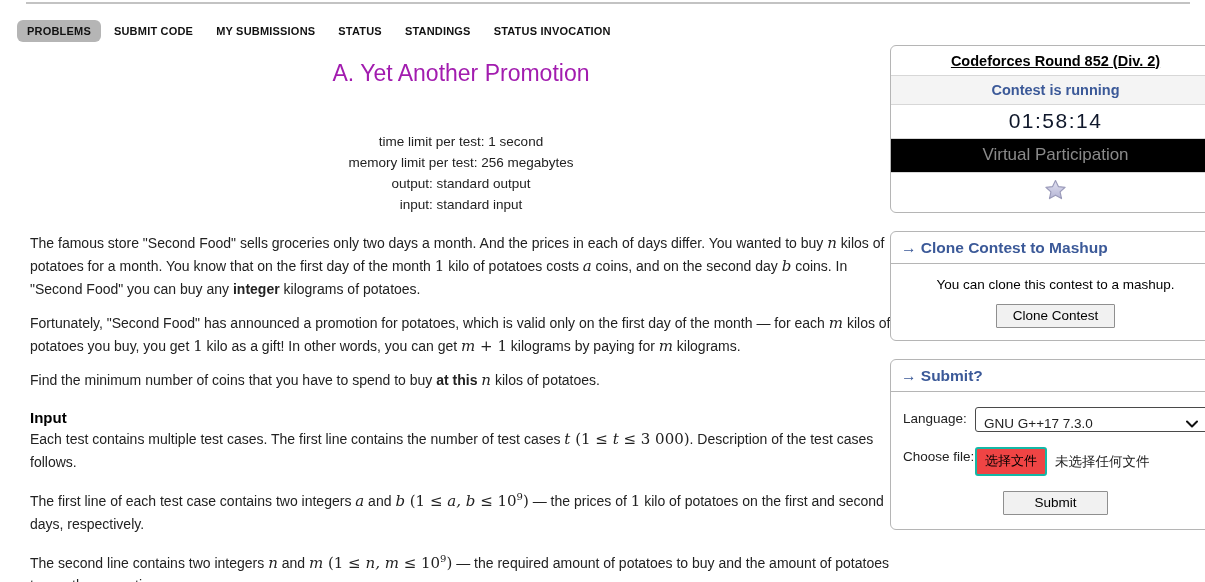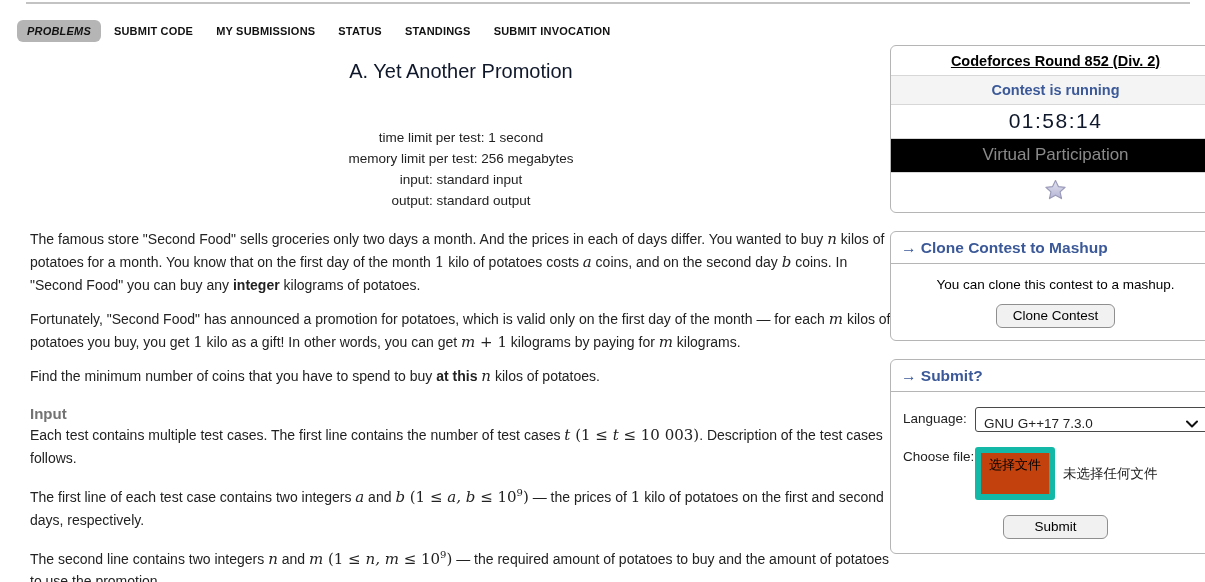--- a/index.html
+++ b/index.html
@@ -10,29 +10,29 @@
   }
   
   .top-line { position: absolute; top: 2px; left: 26px; width: 1164px; height: 2px; background: #c3c3c3; }
 
   
   .nav { position: absolute; top: 20px; left: 17px; display: flex; align-items: center; gap: 3px; }
   .tab {
     font-size: 11px; font-weight: bold; color: #111; letter-spacing: 0.2px;
     padding: 5px 10px; border-radius: 6px; cursor: pointer; white-space: nowrap;
   }
-  .tab.active { background: var(--tab-bg, #b5b5b5); font-style: italic; }
+  .tab.active { background: var(--tab-bg, #b5b5b5); }
 
   
   .content { position: absolute; left: 30px; top: 60px; width: 862px; }
-  .p-title { text-align: center; font-size: 20px; font-weight: 400; color: #0f172a; margin-bottom: 12px; }
+  .p-title { text-align: center; font-size: 23px; font-weight: 400; color: #a21caf; margin-bottom: 12px; }
   .p-limits { text-align: center; font-size: 13.5px; line-height: 21px; color: #222; margin-top: 44px; }
   .blocks { margin-top: 17px; }
   .stmt { font-size: 14px; line-height: 23px; margin: 0 0 11px 0; color: #222; }
-  .section-title { font-size: 15px; font-weight: bold; color: #737373; margin: 17px 0 2px 0; }
+  .section-title { font-size: 15px; font-weight: bold; color: #000000; margin: 17px 0 2px 0; }
   .seg-b { font-weight: bold; }
   .seg-m { font-family: "DejaVu Serif", serif; font-style: italic; font-size: 15px; }
   .seg-mn { font-family: "DejaVu Serif", serif; font-size: 15px; }
   .seg-sup { font-family: "DejaVu Serif", serif; font-size: 10px; }
 
   
   .sidebar { position: absolute; left: 890px; top: 45px; width: 331px; }
   .side-box {
     border: 1px solid #b5b5b5; border-radius: 6px; background: #fff;
     overflow: hidden; margin-bottom: 18px;
@@ -44,68 +44,68 @@
   .c-timer { color: #0f172a; font-size: 21px; letter-spacing: 1.5px; padding: 4px 2px 5px; }
   .c-mode { background: #000000; color: #8a8a8a; font-size: 17px; padding: 6px 4px 7px; }
   .c-star { padding: 5px 0 6px; }
   .box-title {
     padding: 7px 10px 6px; color: var(--accent, #3b5998); font-weight: bold; font-size: 15.5px;
     border-bottom: 1px solid #b5b5b5;
   }
   .clone-body { padding: 13px 8px 12px; text-align: center; font-size: 13.5px; color: #000; }
   .cf-btn {
     display: inline-block; margin-top: 12px; background: #f1f1f1; border: 1px solid #8f8f8f;
-    border-radius: 6px; padding: 3px 16px 4px; font-size: 13.5px; font-family: "Liberation Sans", sans-serif;
+    border-radius: 1px; padding: 3px 16px 4px; font-size: 13.5px; font-family: "Liberation Sans", sans-serif;
     color: #000; cursor: pointer;
   }
   .submit-body { padding: 15px 12px 14px; font-size: 13.5px; }
   .form-row { display: flex; align-items: flex-start; margin-bottom: 13px; }
   .form-label { width: 72px; flex: none; padding-top: 4px; line-height: 16px; }
   .select {
     flex: 1; height: 25px; border: 1px solid #4a4a4a; border-radius: 3px;
     display: flex; align-items: flex-end; justify-content: space-between;
     padding: 0 9px 0 8px; font-size: 13.5px; cursor: pointer; background: #fff;
   }
   .file-widget { display: flex; align-items: center; gap: 8px; padding-top: 2px; }
   .file-btn {
-    background: #c2410c; border: 6px solid #14b8a6; border-radius: 3px;
-    padding: 3px 8px 20px; font-size: 13px; cursor: pointer; white-space: nowrap;
+    background: #ef4444; border: 2px solid #14b8a6; border-radius: 3px;
+    padding: 3px 8px 4px; font-size: 13px; cursor: pointer; white-space: nowrap;
   }
   .file-status { font-size: 13.5px; white-space: nowrap; }
   .submit-btn-row { text-align: center; }
   .submit-btn-row .cf-btn { margin-top: 2px; padding: 3px 30px 4px; }
 </style>
 </head>
 <body style="--accent: #3b5998; --tab-bg: #b5b5b5;">
 
 <div class="top-line"></div>
 
 <div class="nav" id="nav-tabs">
     <div class="tab active">PROBLEMS</div>
     <div class="tab">SUBMIT CODE</div>
     <div class="tab">MY SUBMISSIONS</div>
     <div class="tab">STATUS</div>
     <div class="tab">STANDINGS</div>
-    <div class="tab">SUBMIT INVOCATION</div>
+    <div class="tab">STATUS INVOCATION</div>
   </div>
 
 <div class="content">
   <div class="p-title">A. Yet Another Promotion</div>
   <div class="p-limits">
     <div>time limit per test: 1 second</div>
     <div>memory limit per test: 256 megabytes</div>
+    <div>output: standard output</div>
     <div>input: standard input</div>
-    <div>output: standard output</div>
   </div>
   <div class="blocks" id="stmt-blocks">
       <p class="stmt"><span>The famous store "Second Food" sells groceries only two days a month. And the prices in each of days differ. You wanted to buy </span><span class="seg-m">n</span><span> kilos of potatoes for a month. You know that on the first day of the month </span><span class="seg-mn">1</span><span> kilo of potatoes costs </span><span class="seg-m">a</span><span> coins, and on the second day </span><span class="seg-m">b</span><span> coins. In "Second Food" you can buy any </span><span class="seg-b">integer</span><span> kilograms of potatoes.</span></p>
       <p class="stmt"><span>Fortunately, "Second Food" has announced a promotion for potatoes, which is valid only on the first day of the month — for each </span><span class="seg-m">m</span><span> kilos of potatoes you buy, you get </span><span class="seg-mn">1</span><span> kilo as a gift! In other words, you can get </span><span class="seg-m">m</span><span class="seg-mn"> + 1</span><span> kilograms by paying for </span><span class="seg-m">m</span><span> kilograms.</span></p>
       <p class="stmt"><span>Find the minimum number of coins that you have to spend to buy </span><span class="seg-b">at this</span><span> </span><span class="seg-m">n</span><span> kilos of potatoes.</span></p>
       <div class="section-title">Input</div>
-      <p class="stmt"><span>Each test contains multiple test cases. The first line contains the number of test cases </span><span class="seg-m">t</span><span class="seg-mn"> (1 ≤ </span><span class="seg-m">t</span><span class="seg-mn"> ≤ 10 003)</span><span>. Description of the test cases follows.</span></p>
+      <p class="stmt"><span>Each test contains multiple test cases. The first line contains the number of test cases </span><span class="seg-m">t</span><span class="seg-mn"> (1 ≤ </span><span class="seg-m">t</span><span class="seg-mn"> ≤ 3 000)</span><span>. Description of the test cases follows.</span></p>
       <p class="stmt"><span>The first line of each test case contains two integers </span><span class="seg-m">a</span><span> and </span><span class="seg-m">b</span><span class="seg-mn"> (1 ≤ </span><span class="seg-m">a, b</span><span class="seg-mn"> ≤ 10</span><sup class="seg-sup">9</sup><span class="seg-mn">)</span><span> — the prices of </span><span class="seg-mn">1</span><span> kilo of potatoes on the first and second days, respectively.</span></p>
       <p class="stmt"><span>The second line contains two integers </span><span class="seg-m">n</span><span> and </span><span class="seg-m">m</span><span class="seg-mn"> (1 ≤ </span><span class="seg-m">n, m</span><span class="seg-mn"> ≤ 10</span><sup class="seg-sup">9</sup><span class="seg-mn">)</span><span> — the required amount of potatoes to buy and the amount of potatoes to use the promotion.</span></p>
       <div class="section-title">Output</div>
     </div>
 </div>
 
 <div class="sidebar">
 
   <div class="side-box">
     <div class="c-title">

